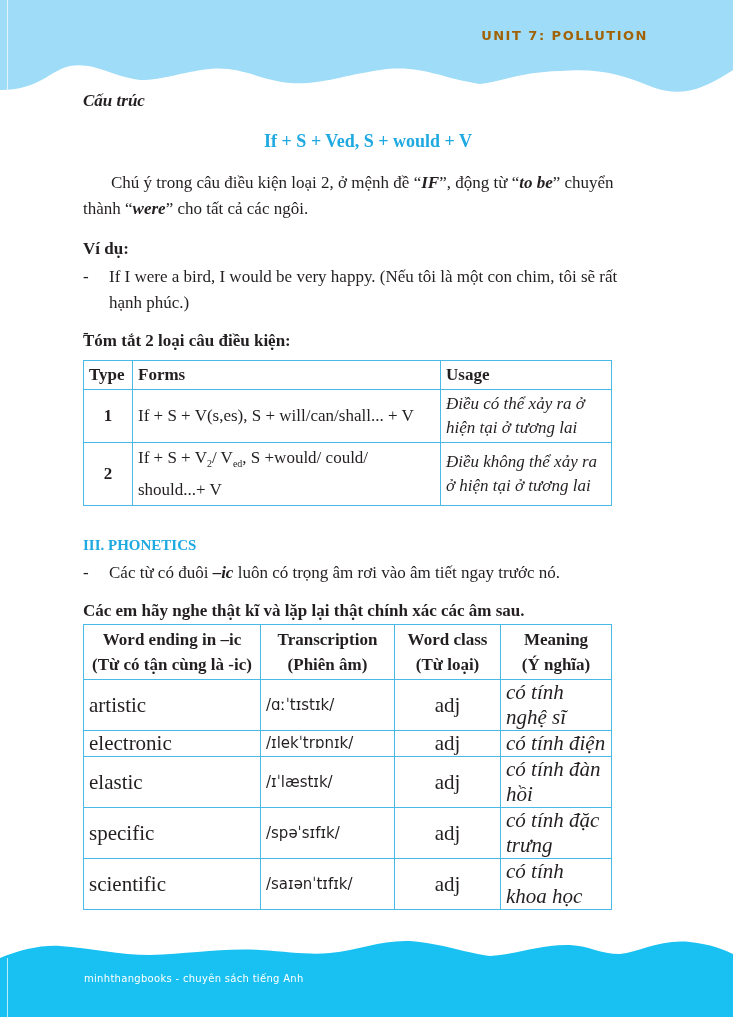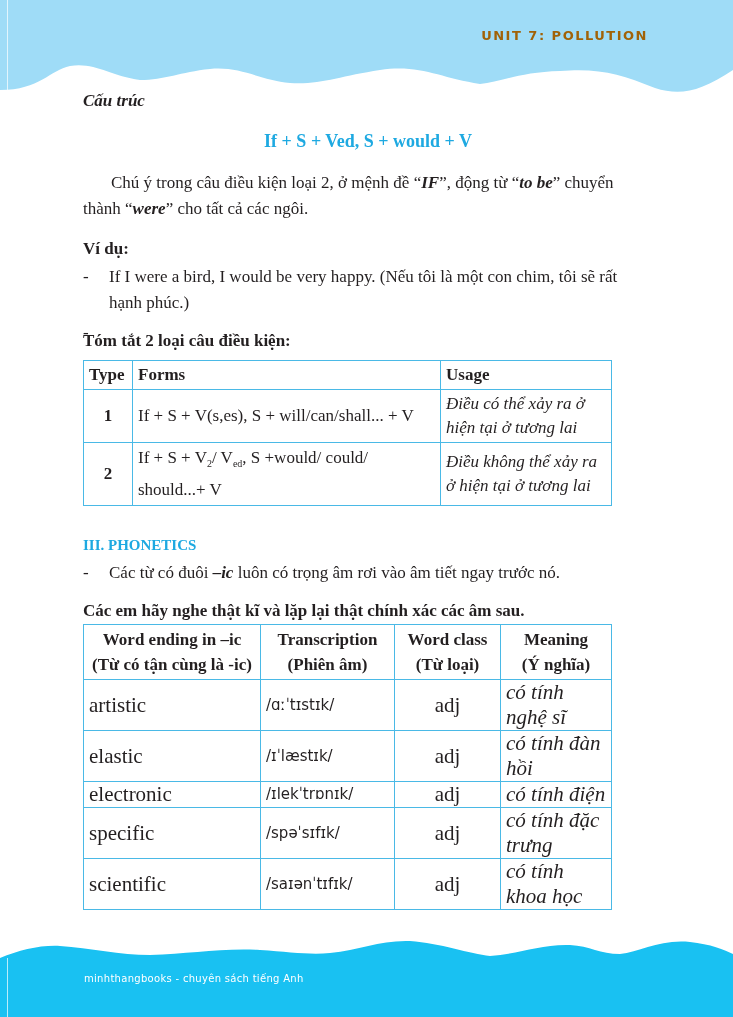--- a/index.html
+++ b/index.html
@@ -122,30 +122,30 @@
     </tr>
     </tbody>
       <tbody id="word-rows">
         <tr>
           <td>artistic</td>
           <td class="ipa">/ɑːˈtɪstɪk/</td>
           <td class="wc">adj</td>
           <td class="mean">có tính nghệ sĩ</td>
         </tr>
         <tr>
+          <td>electronic</td>
+          <td class="ipa">/ɪlekˈtrɒnɪk/</td>
+          <td class="wc">adj</td>
+          <td class="mean">có tính điện</td>
+        </tr>
+        <tr>
           <td>elastic</td>
           <td class="ipa">/ɪˈlæstɪk/</td>
           <td class="wc">adj</td>
           <td class="mean">có tính đàn hồi</td>
-        </tr>
-        <tr>
-          <td>electronic</td>
-          <td class="ipa">/ɪlekˈtrɒnɪk/</td>
-          <td class="wc">adj</td>
-          <td class="mean">có tính điện</td>
         </tr>
         <tr>
           <td>specific</td>
           <td class="ipa">/spəˈsɪfɪk/</td>
           <td class="wc">adj</td>
           <td class="mean">có tính đặc trưng</td>
         </tr>
         <tr>
           <td>scientific</td>
           <td class="ipa">/saɪənˈtɪfɪk/</td>

